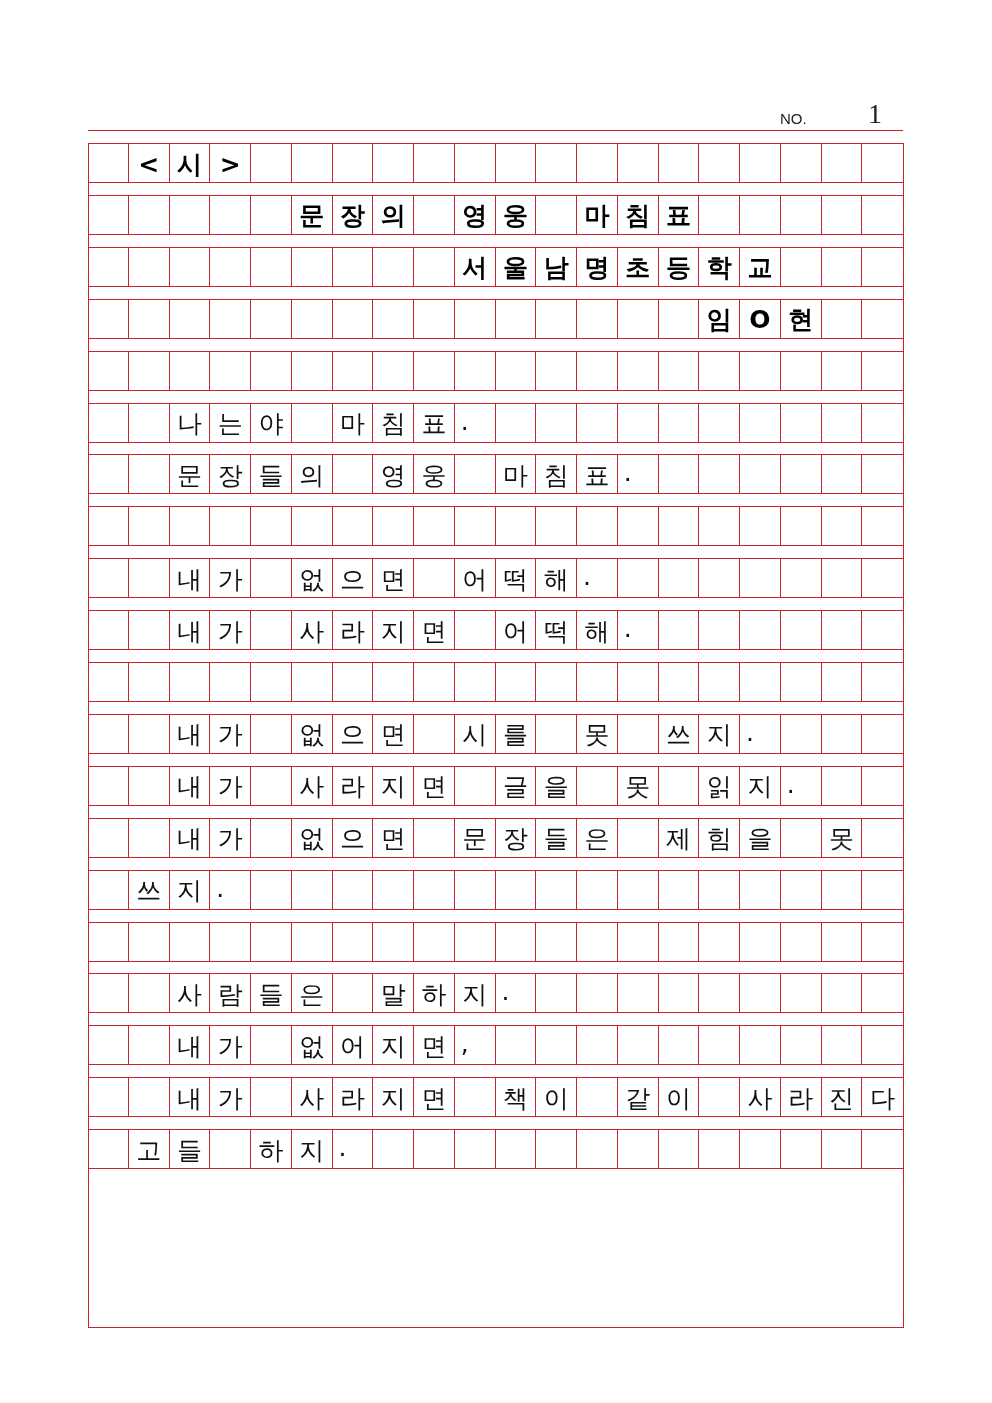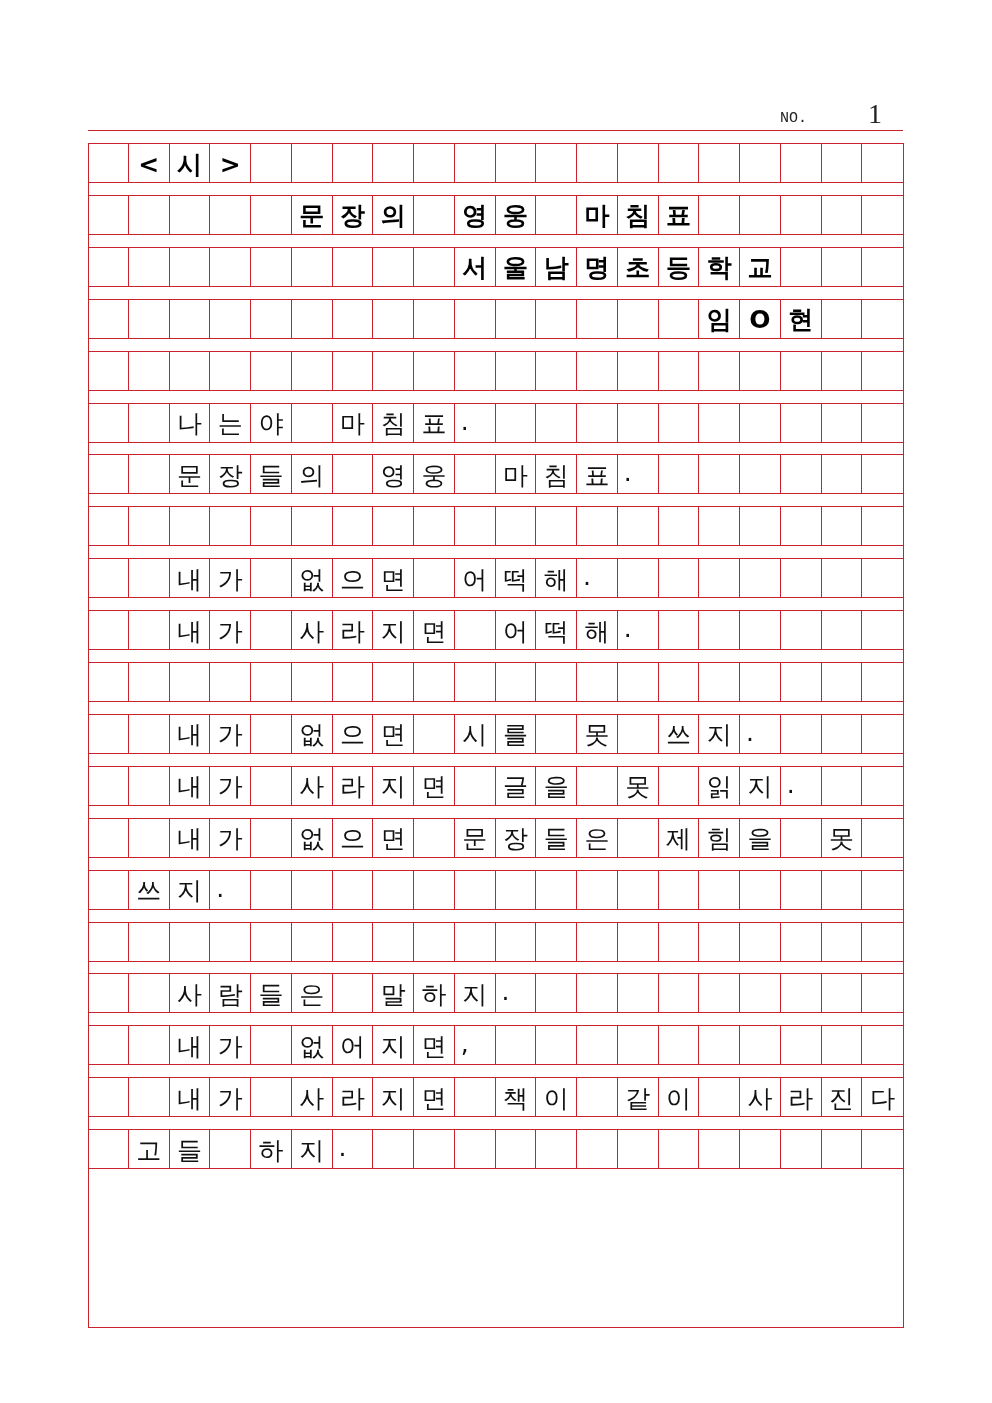--- a/index.html
+++ b/index.html
@@ -1,18 +1,18 @@
 <!DOCTYPE html>
 <html><head>
 <meta charset="utf-8">
 <style>
   html, body { margin:0; padding:0; background:#ffffff; }
   body { width:992px; height:1403px; position:relative; overflow:hidden;
          font-family:"DejaVu Sans", sans-serif; }
-  .page-no-label { position:absolute; left:780px; top:110px; font-family:Liberation Mono, monospace;
+  .page-no-label { position:absolute; left:780px; top:110px; font-family:Liberation Sans, sans-serif;
          font-size:15px; color:#222; letter-spacing:0px; }
   .page-no-value { position:absolute; left:868px; top:98px; font-family:"Liberation Serif", serif;
          font-size:28px; color:#222; }
   .header-rule { position:absolute; left:88px; top:130px; width:815px; height:0;
          border-top:1px solid #c8232c; }
   .frame { position:absolute; left:88px; top:143px; width:814px; height:1183px;
          border:1px solid #c8232c; box-sizing:content-box; }
   .row { position:absolute; left:88px; width:815px; height:40px; display:flex;
          border-top:1px solid #c8232c; border-bottom:1px solid #c8232c; box-sizing:border-box; }
   .cell { width:40.75px; height:100%; box-sizing:border-box; border-right:1px solid #c8232c;

